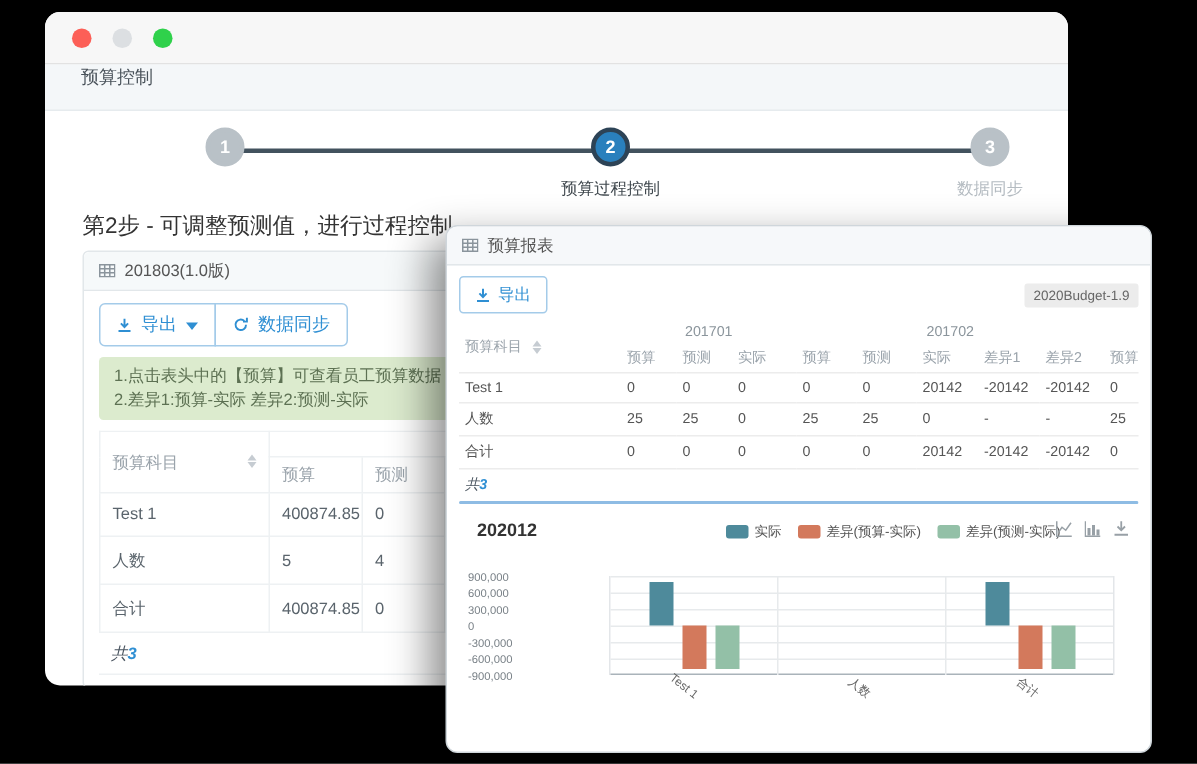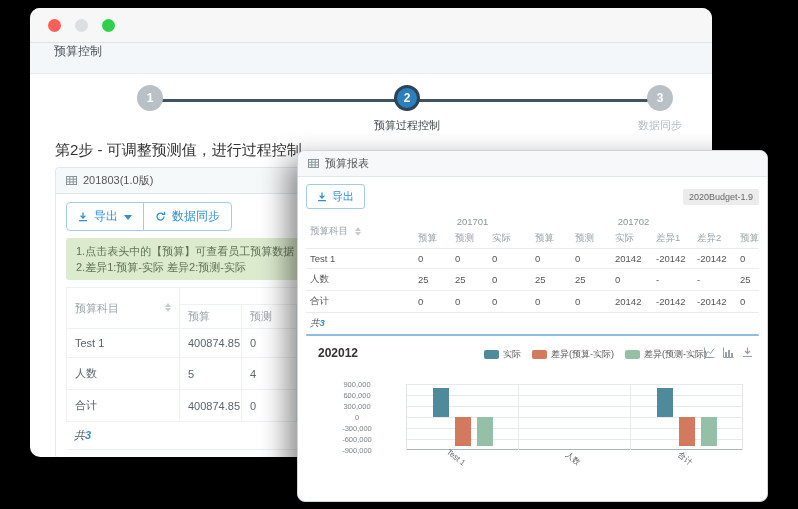--- a/index.html
+++ b/index.html
@@ -80,21 +80,21 @@
   .toolbox svg{cursor:pointer;}
   .plot{position:absolute;left:100px;top:48px;width:335px;height:66px;
         border-left:1px solid #e3e6e9;border-right:1px solid #e3e6e9;}
   .gl{position:absolute;left:0;width:100%;height:1px;background:#e7eaec;}
   .gl.axis{background:#aab3ba;}
   .cats{position:absolute;inset:0;display:flex;}
   .cat{flex:1;position:relative;border-right:1px solid #e7eaec;}
   .cat:last-child{border-right:none;}
   .bar{position:absolute;width:16px;}
   .b0{left:26px;} .b1{left:48px;} .b2{left:70px;}
-  .ytick{position:absolute;width:90px;left:6px;text-align:center;font-size:7.5px;color:#7a8288;}
+  .ytick{position:absolute;width:90px;left:6px;text-align:left;font-size:7.5px;color:#7a8288;}
   .catlab{position:absolute;top:117px;width:40px;text-align:center;font-size:8px;color:#666;
           transform:rotate(38deg);}
   .icon-svg{flex:none;}
 </style>
 </head>
 <body>
 
 <div class="win-main">
   <div class="titlebar">
     <span class="dot red"></span>

